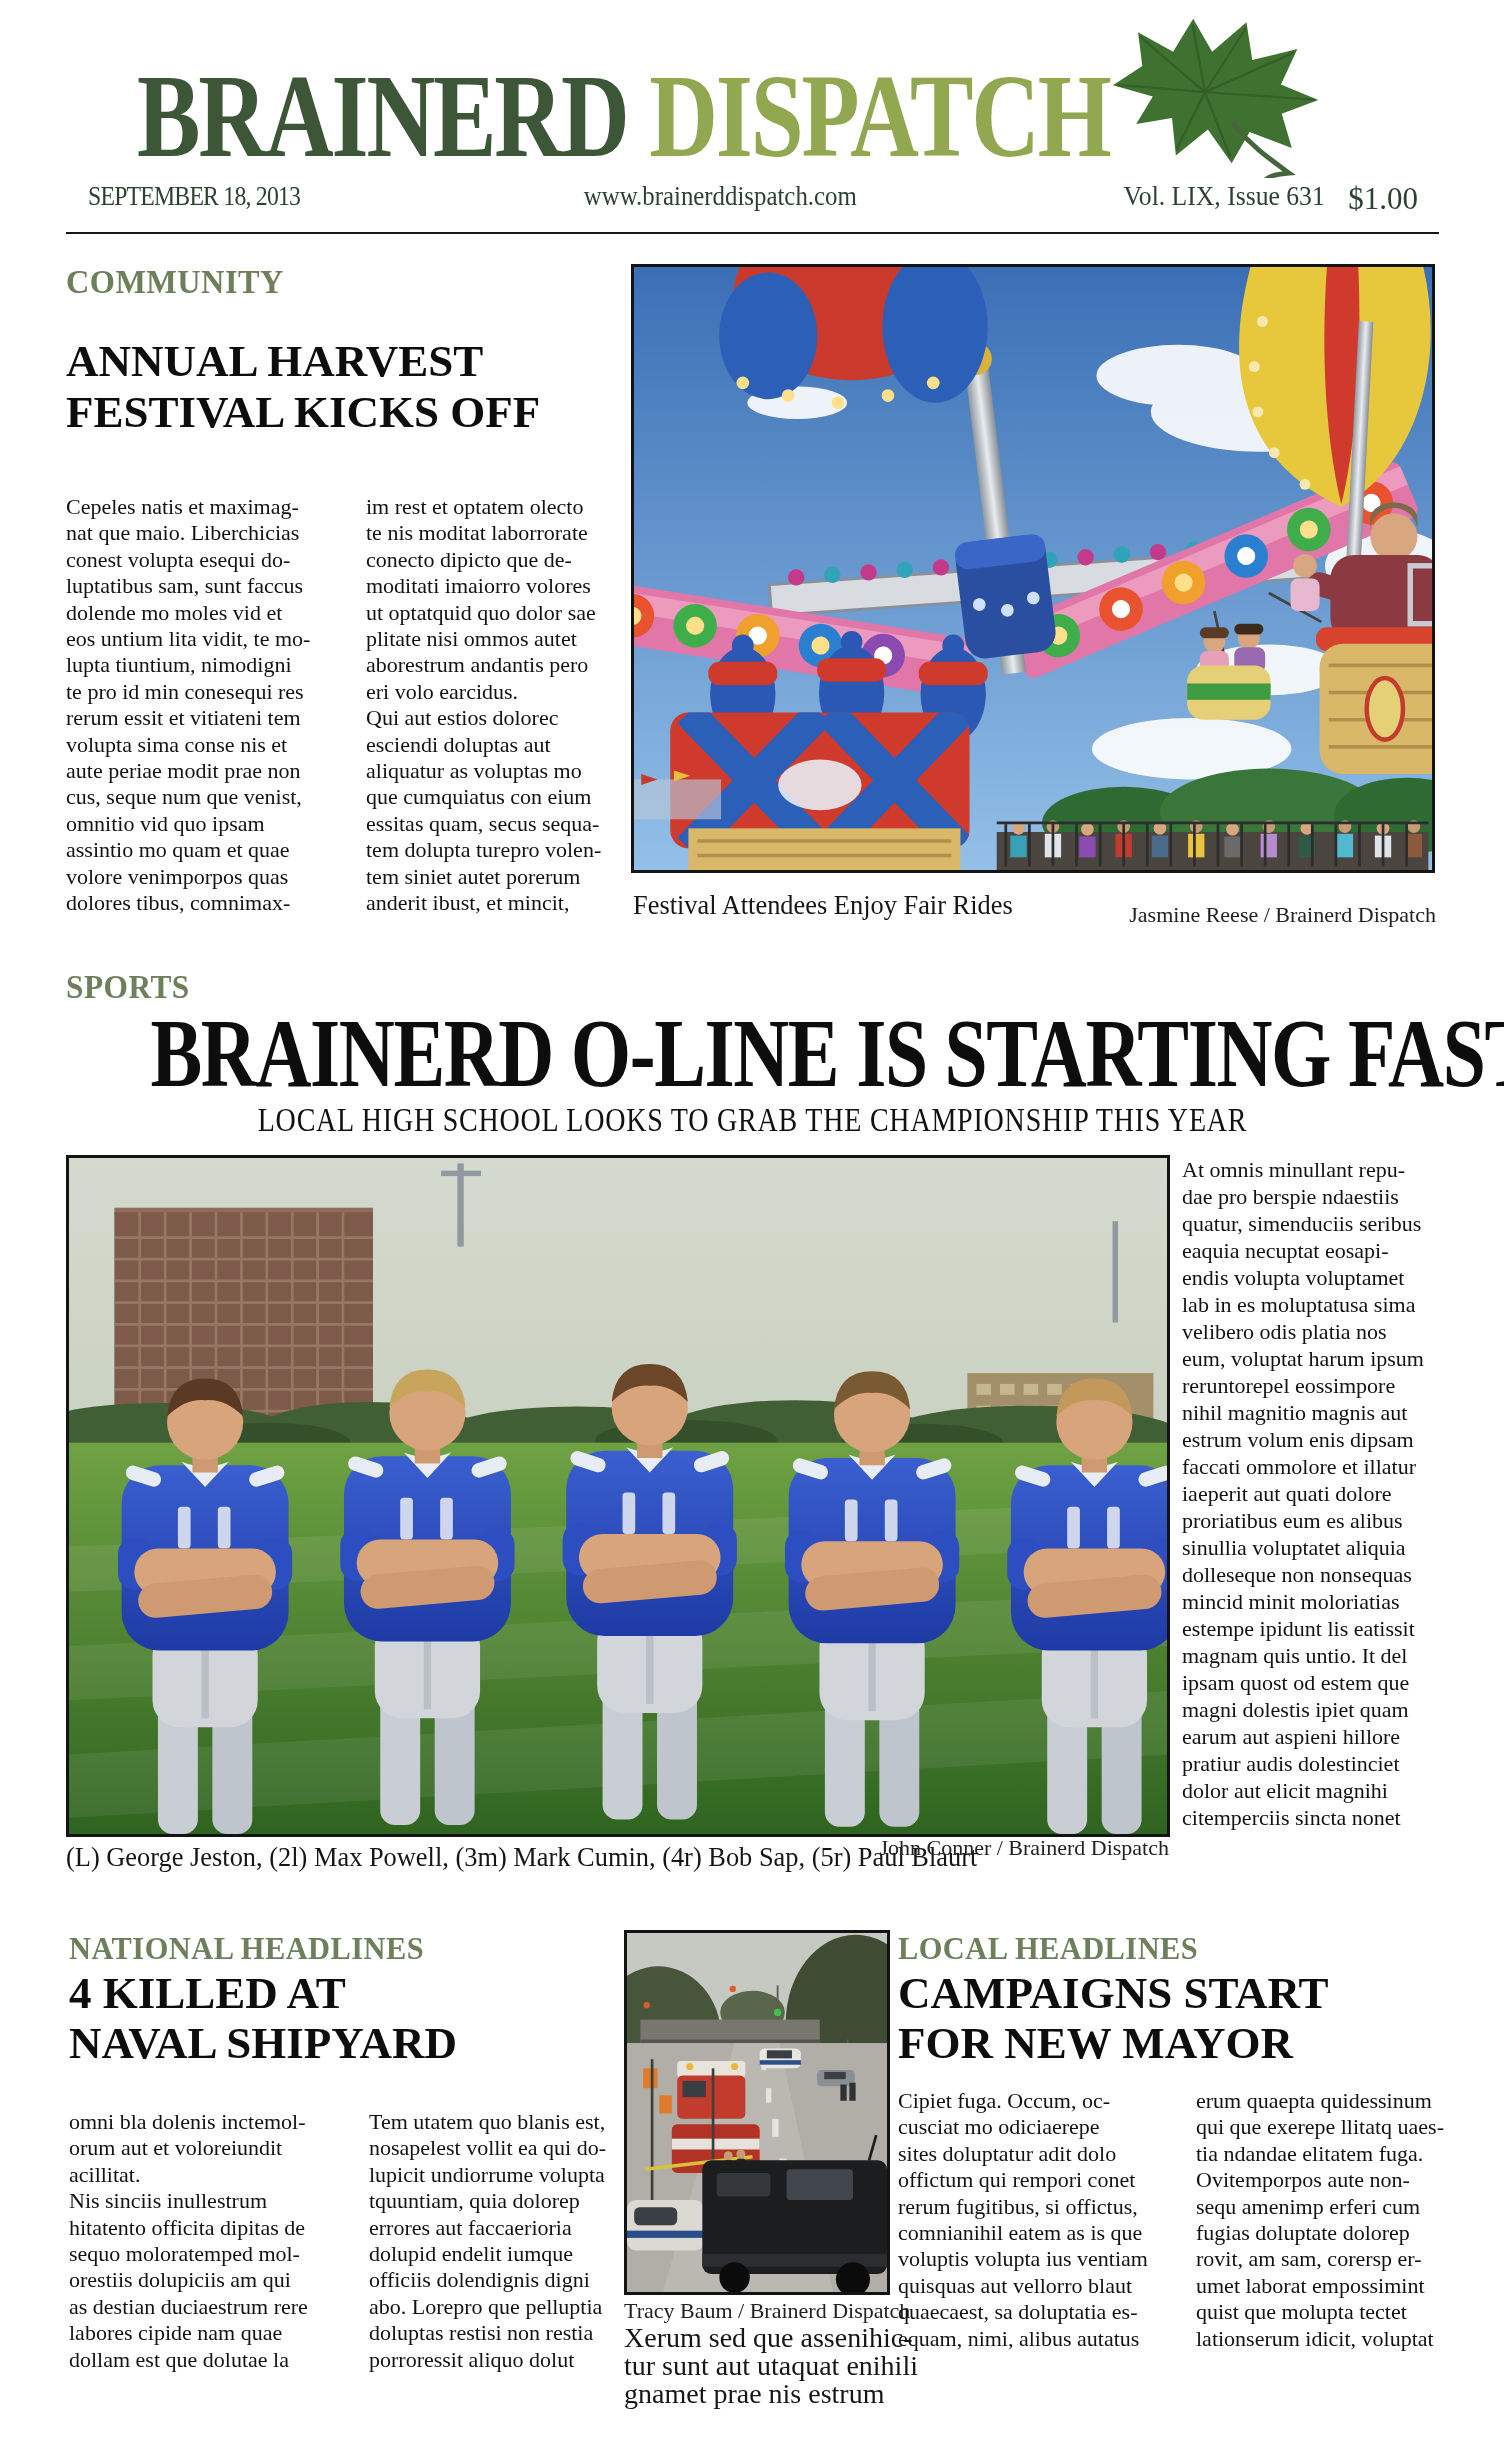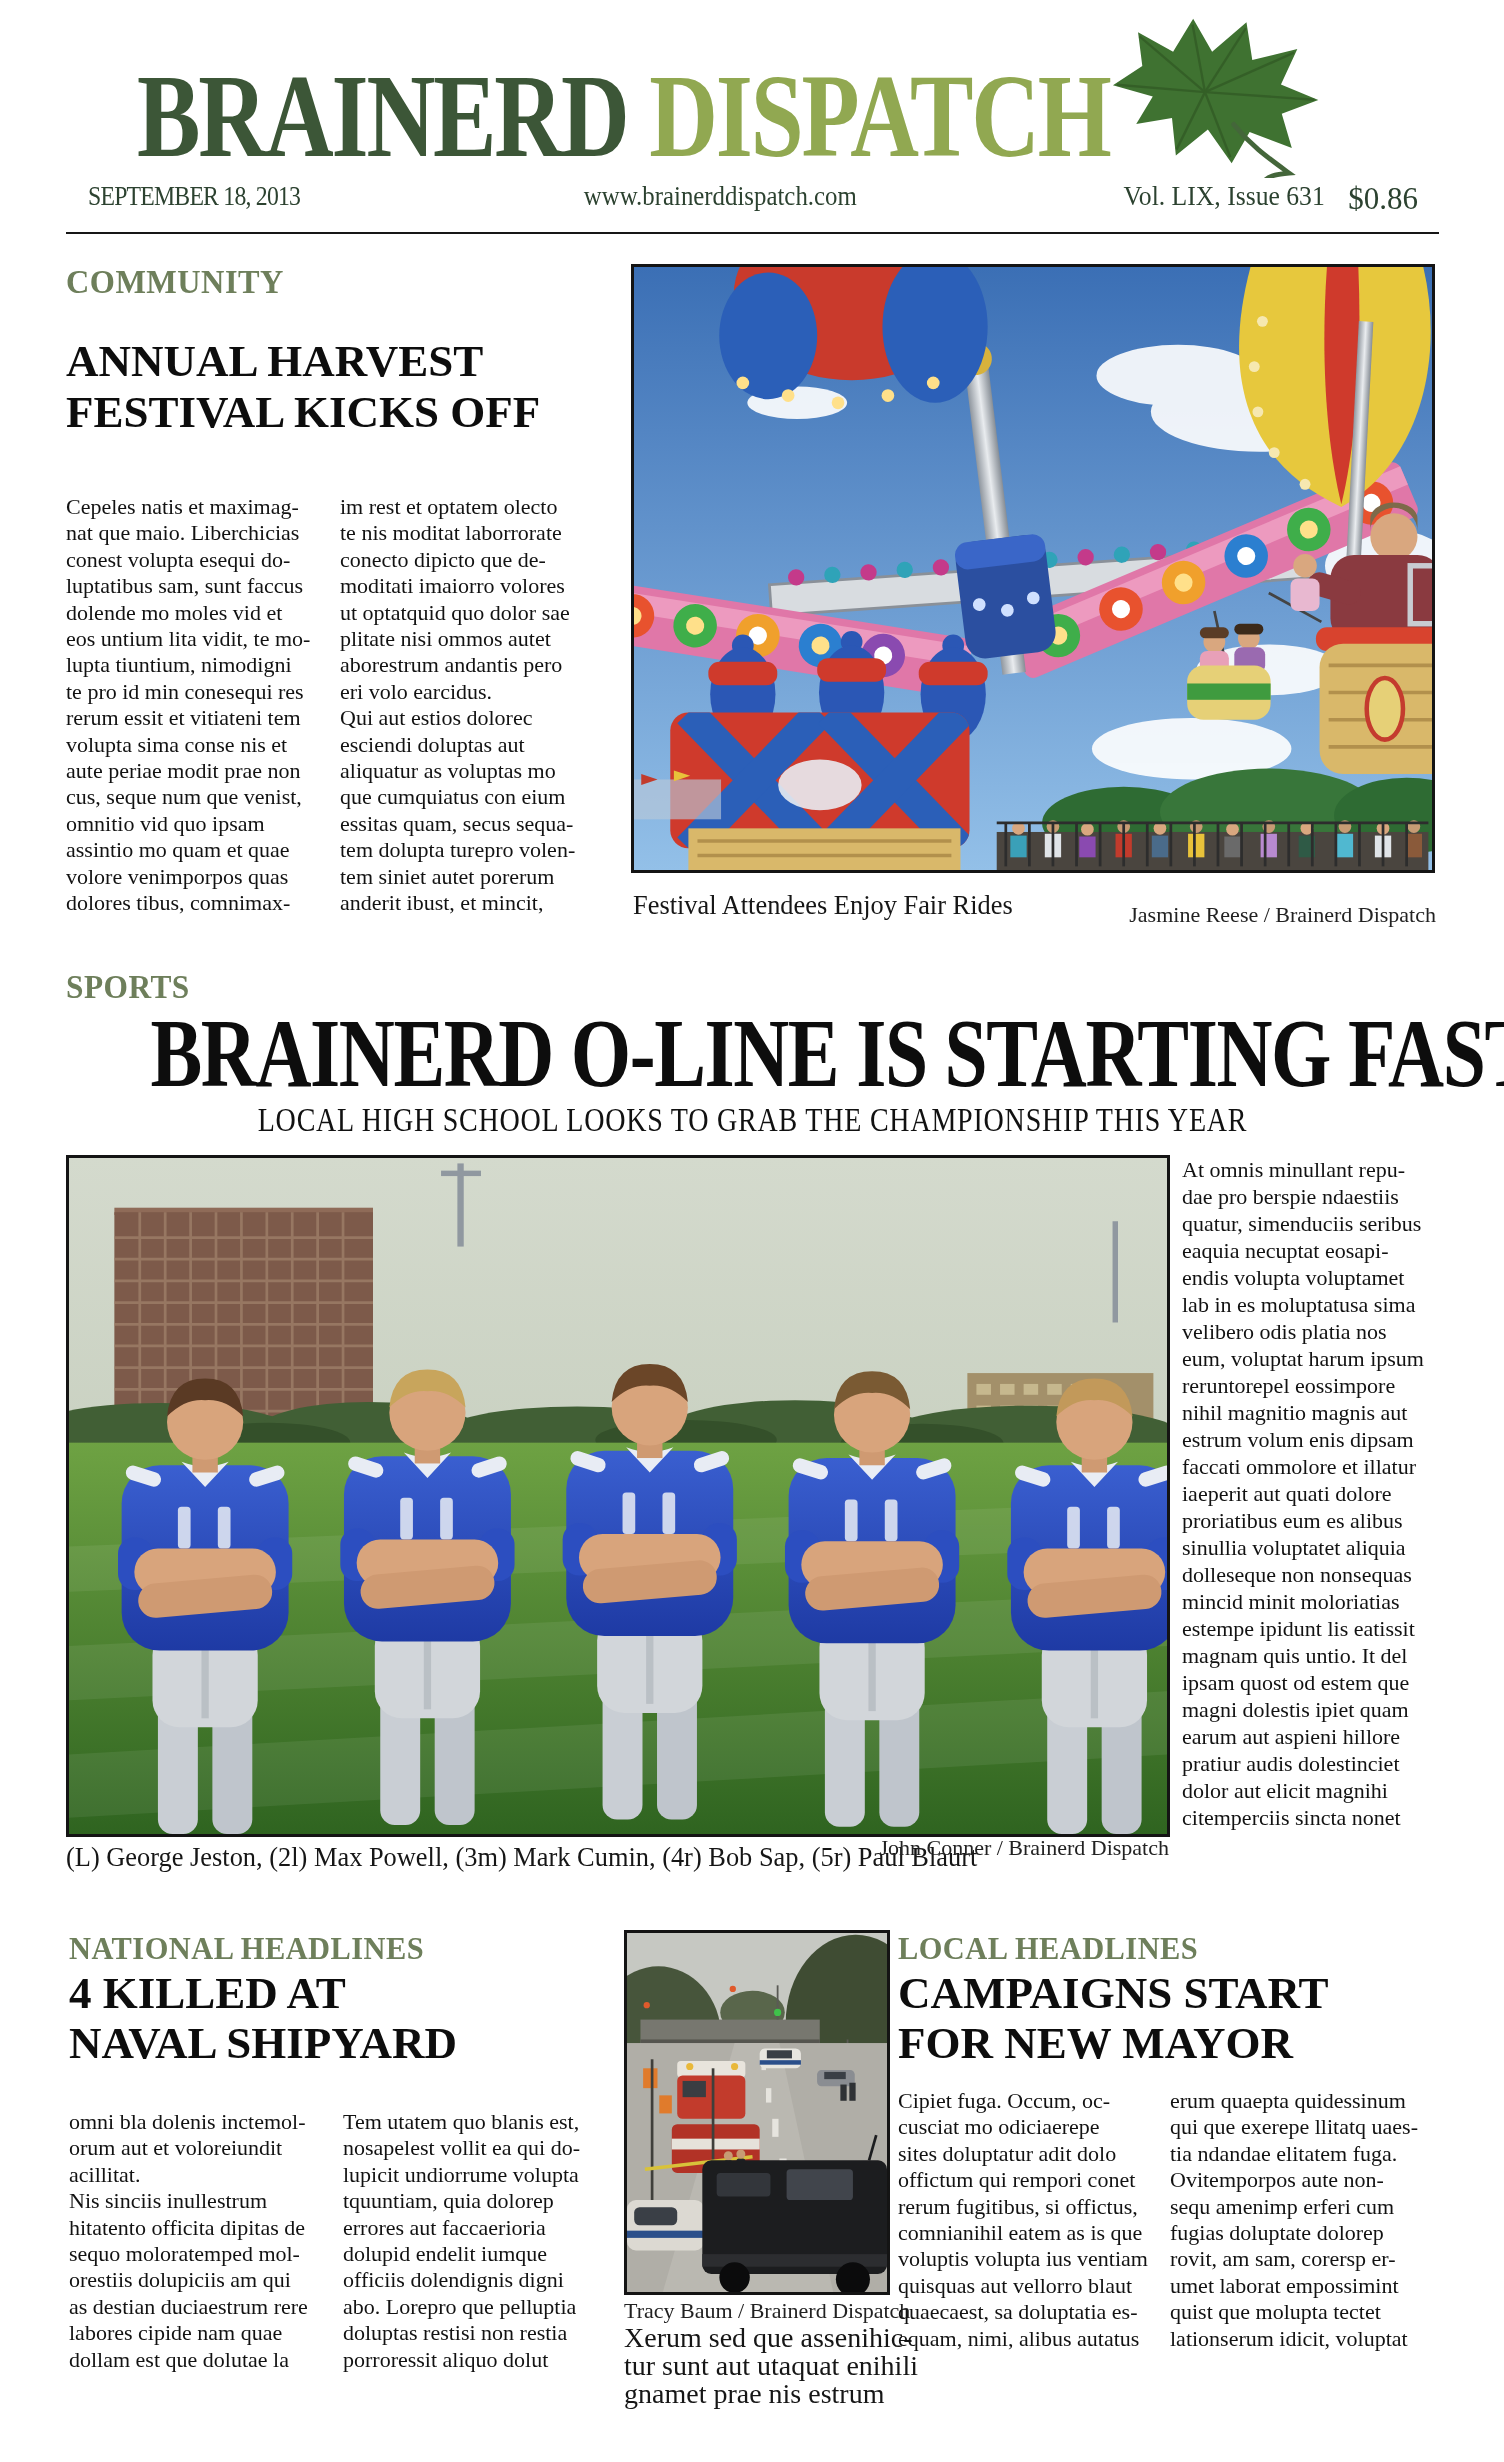--- a/index.html
+++ b/index.html
@@ -27,21 +27,21 @@
   .m-vol { transform:scaleX(0.95); transform-origin:right bottom; white-space:nowrap;}
   .m-price { font-size:31px; white-space:nowrap;}
   .m-rule { position:absolute; left:66px; top:232px; width:1373px; border-top:2.7px solid #161616; }
 
   
   .section-label {
     position:absolute; font-weight:bold; color:#6e7f5b; font-size:34px;
     letter-spacing:0.5px; transform:scaleX(0.95); transform-origin:left top; white-space:nowrap;
   }
   .headline { position:absolute; font-weight:bold; color:#0d0d0d; white-space:pre; }
-  .body-cols { position:absolute; display:flex; gap:2px; }
+  .body-cols { position:absolute; display:flex; gap:28px; }
   .body-col { white-space:pre; font-size:22px; line-height:26.4px; color:#121212; }
   .photo { position:absolute; border:3.6px solid #141414; box-sizing:border-box; background:#dfe3e6; }
   .photo svg { display:block; width:100%; height:100%; }
   .caption { position:absolute; font-size:26.4px; color:#161616; white-space:pre; }
   .credit { position:absolute; font-size:22px; color:#222; white-space:nowrap; }
 
   
   .community-headline { left:66px; top:336px; font-size:45px; line-height:51px; }
   .community-body { left:66px; top:494px; }
   .community-photo { left:631px; top:264px; width:804px; height:609px; }
@@ -103,21 +103,21 @@
           <path d="M148,112 C168,132 186,142 210,156 C200,158 190,160 186,166" fill="none" stroke="#44663a" stroke-width="5" stroke-linecap="round"></path>
         </g>
       </svg>
     </div>
 
     <div class="m-dateline">
       <span class="m-date">SEPTEMBER 18, 2013</span>
       <span class="m-site">www.brainerddispatch.com</span>
       <span class="m-right">
         <span class="m-vol">Vol. LIX, Issue 631</span>
-        <span class="m-price">$0.86</span>
+        <span class="m-price">$1.00</span>
       </span>
     </div>
     <div class="m-rule"></div>
   </div>
 
   <div>
     <div class="section-label" style="left:66px; top:263px;">COMMUNITY</div>
     <div class="headline community-headline">ANNUAL HARVEST
 FESTIVAL KICKS OFF</div>
     <div class="body-cols community-body">

